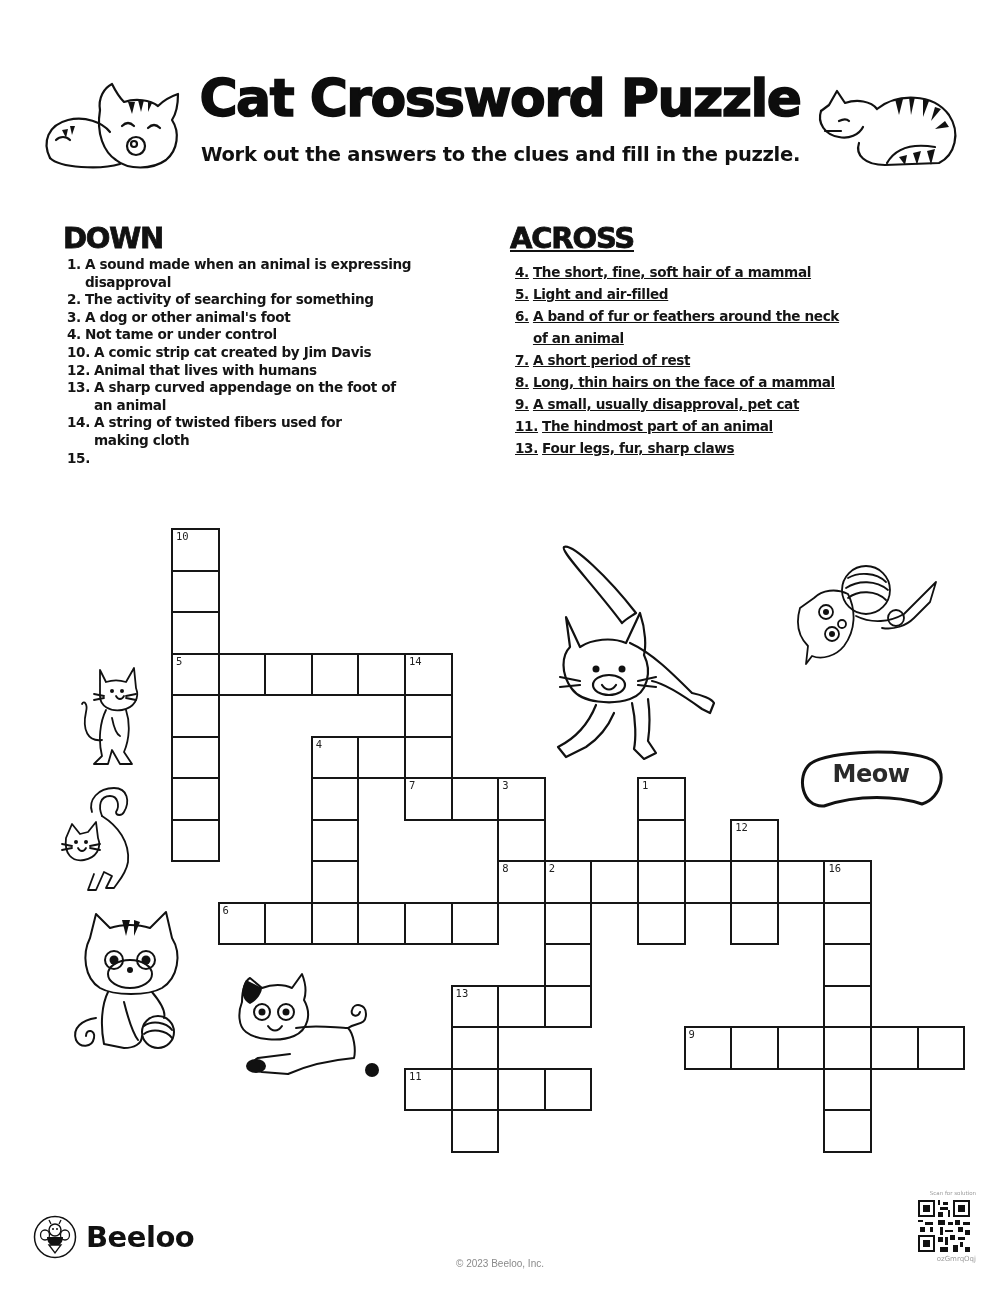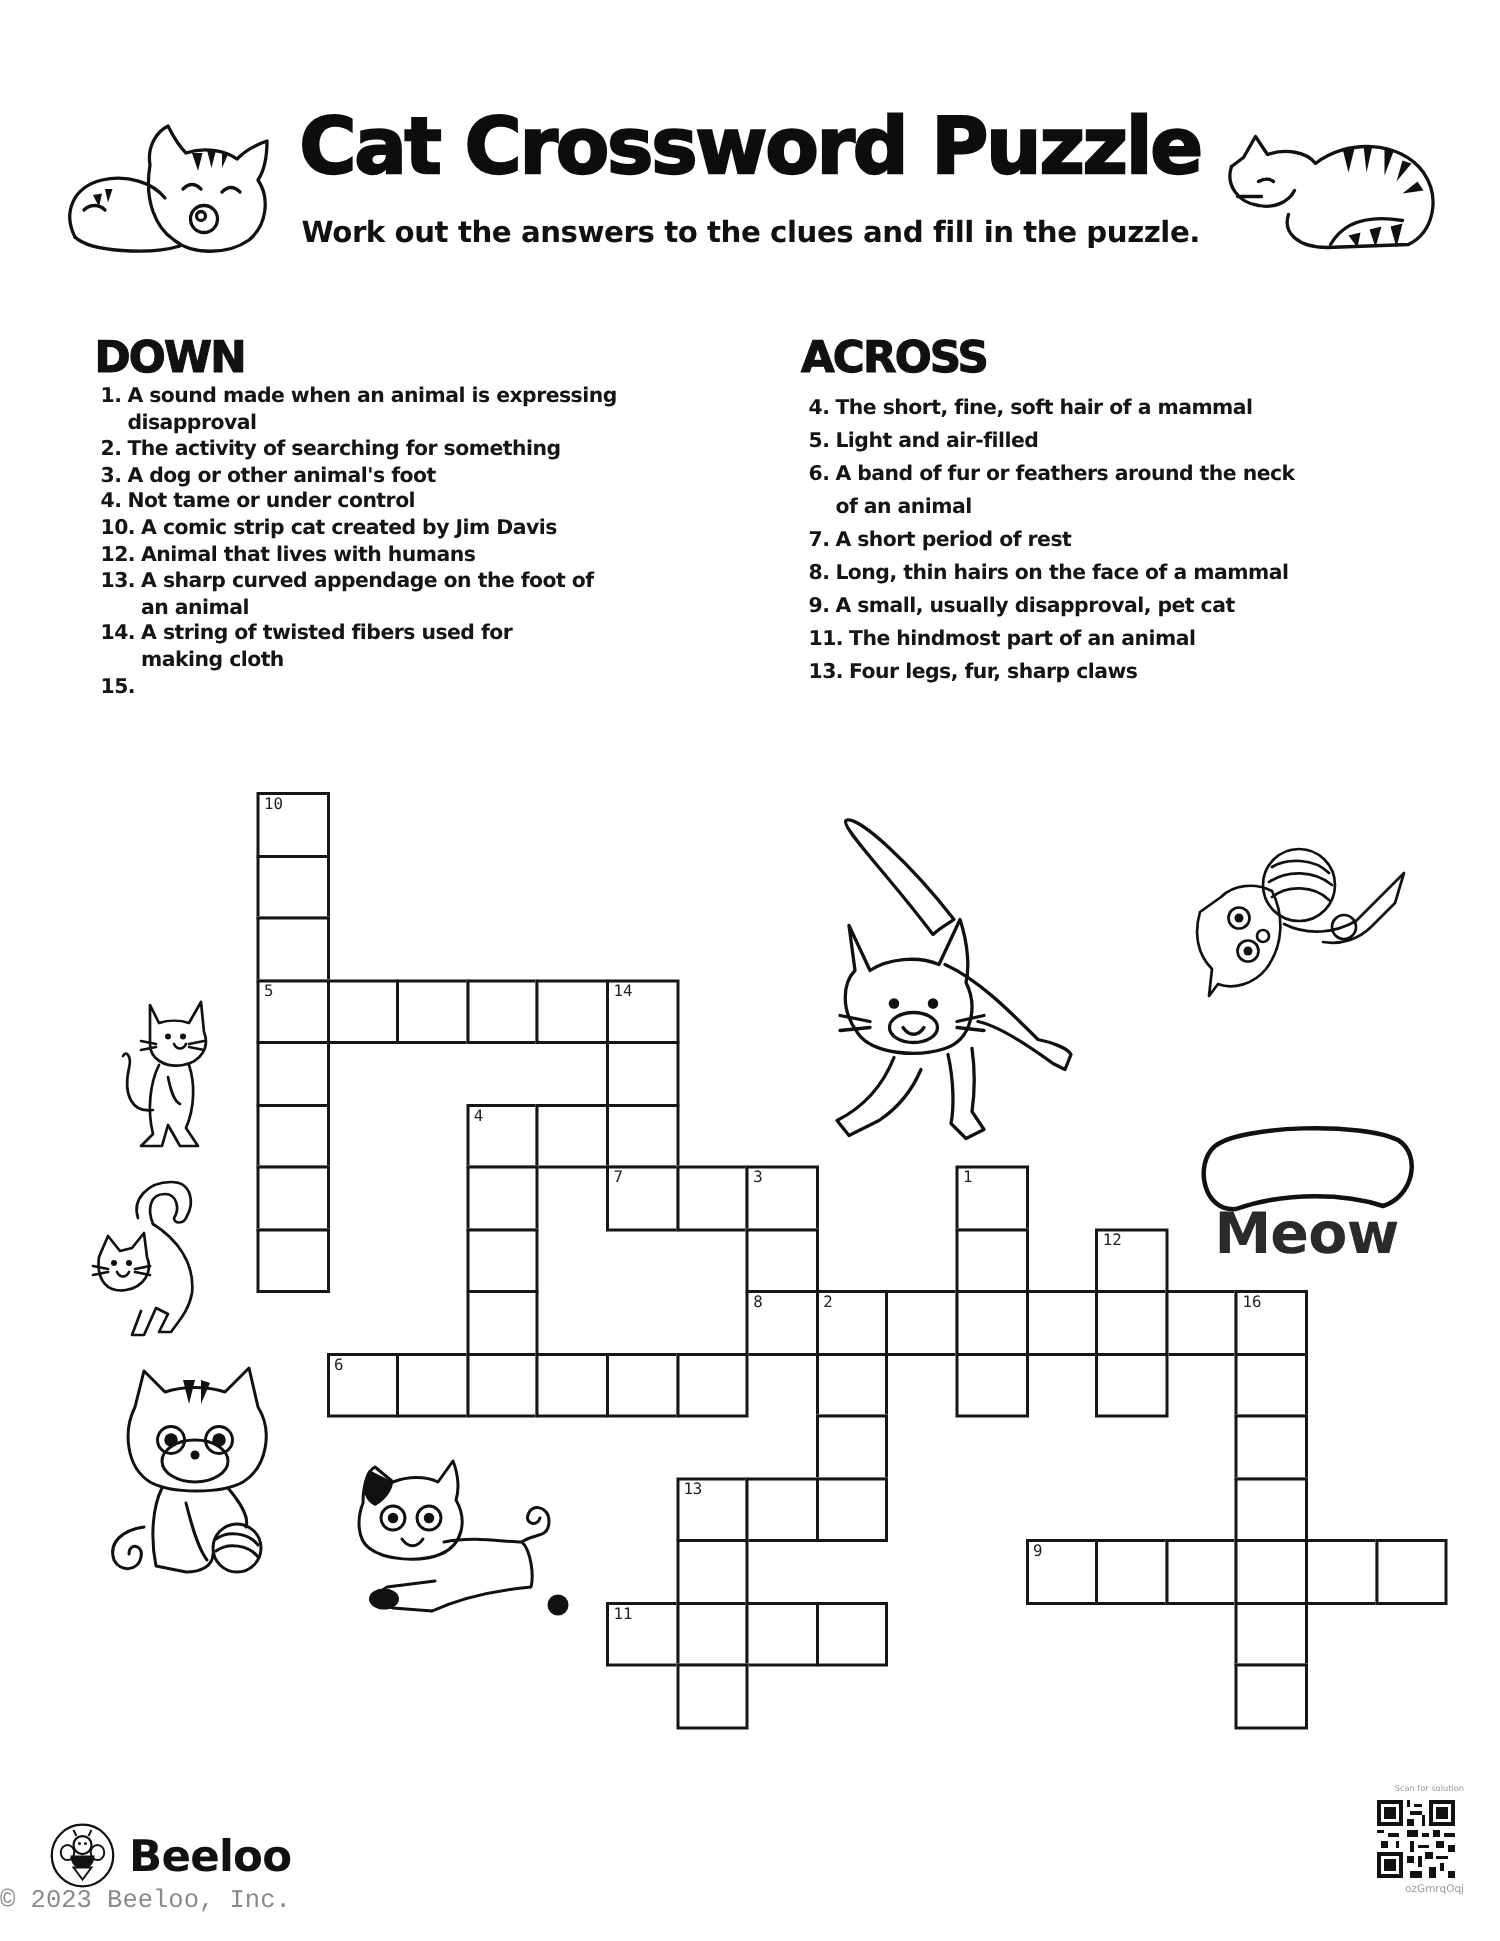--- a/index.html
+++ b/index.html
@@ -13,21 +13,21 @@
     -webkit-text-stroke: 1.5px #0d0d0d;
   }
   .subtitle {
     position: absolute; left: 0; width: 1000px; top: 143px; text-align: center;
     font-family: "DejaVu Sans", sans-serif; font-weight: bold; font-size: 19.5px;
     color: #111; letter-spacing: -0.3px; padding-left: 1px;
   }
 
   .clue-col { position: absolute; }
   .clue-col.down { left: 63px; top: 222px; width: 410px; }
-  .clue-col.across { left: 534px; top: 222px; width: 400px; }
+  .clue-col.across { left: 510px; top: 222px; width: 400px; text-decoration: underline; }
   .clue-heading {
     font-family: "DejaVu Sans", sans-serif; font-weight: 900; font-size: 29px;
     letter-spacing: -1.2px; -webkit-text-stroke: 0.8px #111; line-height: 32px;
   }
   .clue-list { list-style: none; margin-top: 2px; }
   .clue-col.down .clue-list { padding-left: 4px; }
   .clue-col.across .clue-list { padding-left: 5px; margin-top: 7px; }
   .clue-item {
     font-family: "DejaVu Sans", sans-serif; font-weight: bold; font-size: 13.6px;
     letter-spacing: -0.35px; display: flex; color: #151515;
@@ -48,22 +48,22 @@
   }
 
   .deco { position: absolute; }
 
   .footer-logo { position: absolute; left: 33px; top: 1215px; display: flex; align-items: center; }
   .footer-logo .brand {
     font-family: "DejaVu Sans", sans-serif; font-weight: bold; font-size: 29px;
     margin-left: 9px; letter-spacing: -0.5px; color: #111;
   }
   .copyright {
-    position: absolute; left: 0; width: 1000px; top: 1258px; 
-    font-family: Liberation Mono, monospace; font-size: 17px; color: #8a8a8a;
+    position: absolute; left: 0; width: 1000px; top: 1258px; text-align: center;
+    font-family: Liberation Sans, sans-serif; font-size: 10px; color: #8a8a8a;
   }
   .qr-wrap { position: absolute; left: 912px; top: 1190px; width: 64px; text-align: right; }
   .qr-caption { font-family: "DejaVu Sans", sans-serif; font-size: 5.5px; color: #9a9a9a; }
   .qr-code { font-family: "DejaVu Sans", sans-serif; font-size: 7px; color: #9a9a9a; margin-top: 3px; }
   .qr { width: 52px; height: 52px; margin: 4px auto 0 auto; display: block; }
 </style>
 </head>
 <body>
 
 <div class="title">Cat Crossword Puzzle</div>
@@ -374,21 +374,21 @@
     <circle cx="46" cy="64" r="4"></circle>
   </g>
   <circle cx="30" cy="52" r="3" fill="#111"></circle>
     <circle cx="36" cy="74" r="3" fill="#111"></circle>
 </svg>
 
 <div class="deco" style="left:798px;top:746px;width:146px;height:66px;">
   <svg width="146" height="66" viewBox="0 0 146 66" style="position:absolute;left:0;top:0">
     <path d="M12 18 C30 4 110 2 134 14 C150 24 144 52 124 58 C100 50 60 48 26 60 C4 62 -2 30 12 18 Z" fill="#fff" stroke="#111" stroke-width="3"></path>
   </svg>
-  <div style="position:absolute;left:0;top:14px;width:146px;text-align:center;font-family:'DejaVu Sans',sans-serif;font-weight:bold;font-size:38px;color:#2a2a2a;letter-spacing:-0.5px;margin-top:40px;">Meow</div>
+  <div style="position:absolute;left:0;top:14px;width:146px;text-align:center;font-family:'DejaVu Sans',sans-serif;font-weight:bold;font-size:24px;color:#2a2a2a;letter-spacing:-0.5px;">Meow</div>
 </div>
 
 <div class="footer-logo">
   <svg width="44" height="44" viewBox="0 0 44 44">
     <circle cx="22" cy="22" r="20.5" fill="#fff" stroke="#111" stroke-width="1.5"></circle>
     <circle cx="22" cy="15" r="6" fill="#fff" stroke="#111" stroke-width="1.5"></circle>
     <ellipse cx="12" cy="20" rx="4.5" ry="5" fill="#fff" stroke="#111" stroke-width="1.3"></ellipse>
     <ellipse cx="32" cy="20" rx="4.5" ry="5" fill="#fff" stroke="#111" stroke-width="1.3"></ellipse>
     <path d="M14 22 C14 34 30 34 30 22 Z" fill="#111"></path>
     <path d="M16 30 L22 38 L28 30 Z" fill="#fff" stroke="#111" stroke-width="1.3"></path>

